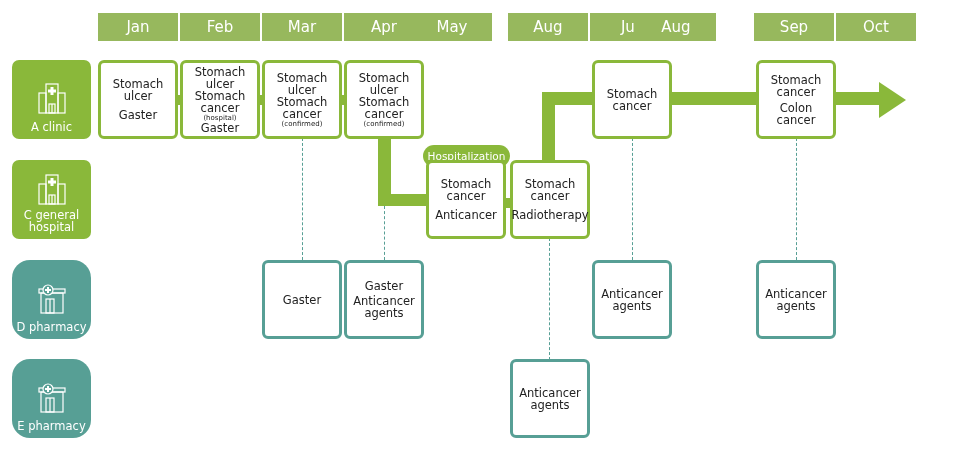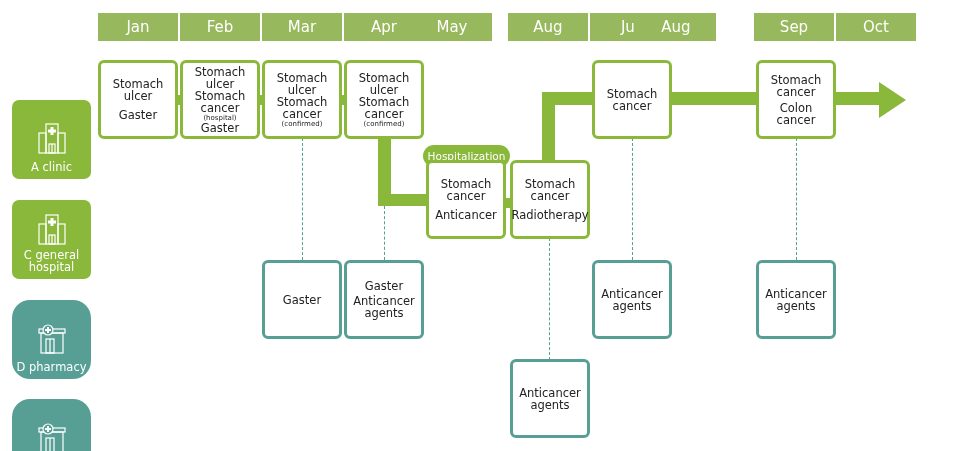--- a/index.html
+++ b/index.html
@@ -2,21 +2,21 @@
 <html><head>
   <meta charset="utf-8">
   <style>
     html, body { margin:0; padding:0; background:#ffffff; }
     body { width:976px; height:451px; position:relative; overflow:hidden;
       font-family: "DejaVu Sans", "Liberation Sans", sans-serif; color:#222; }
     .month { position:absolute; top:13px; height:28px; width:80px; background:#97b85d;
       color:#fff; font-size:15px; display:flex; align-items:center; justify-content:center; }
     .fac { position:absolute; left:12px; width:79px; height:79px; border-radius:7px;
       color:#fff; display:flex; flex-direction:column; align-items:center; justify-content:flex-end;
-      padding-bottom:6px; box-sizing:border-box; font-size:11.5px; text-align:center; line-height:12px;margin-top:40px; }
+      padding-bottom:6px; box-sizing:border-box; font-size:11.5px; text-align:center; line-height:12px; }
     .fac.green { background:#8ab83a; }
     .fac.teal { background:#579f95;border-radius:18px; }
     .fac .ico { width:34px; height:34px; margin-bottom:6px; }
     .box { position:absolute; width:80px; background:#fff; border-radius:6px; box-sizing:border-box;
       display:flex; flex-direction:column; align-items:center; justify-content:center;
       font-size:11.5px; line-height:12px; text-align:center; }
     .box.g { border:3px solid #8ab83a; }
     .box.t { border:3px solid #579f95; }
     .box .sp { height:7px; }
     .box .small { font-size:7px; line-height:8px; }

